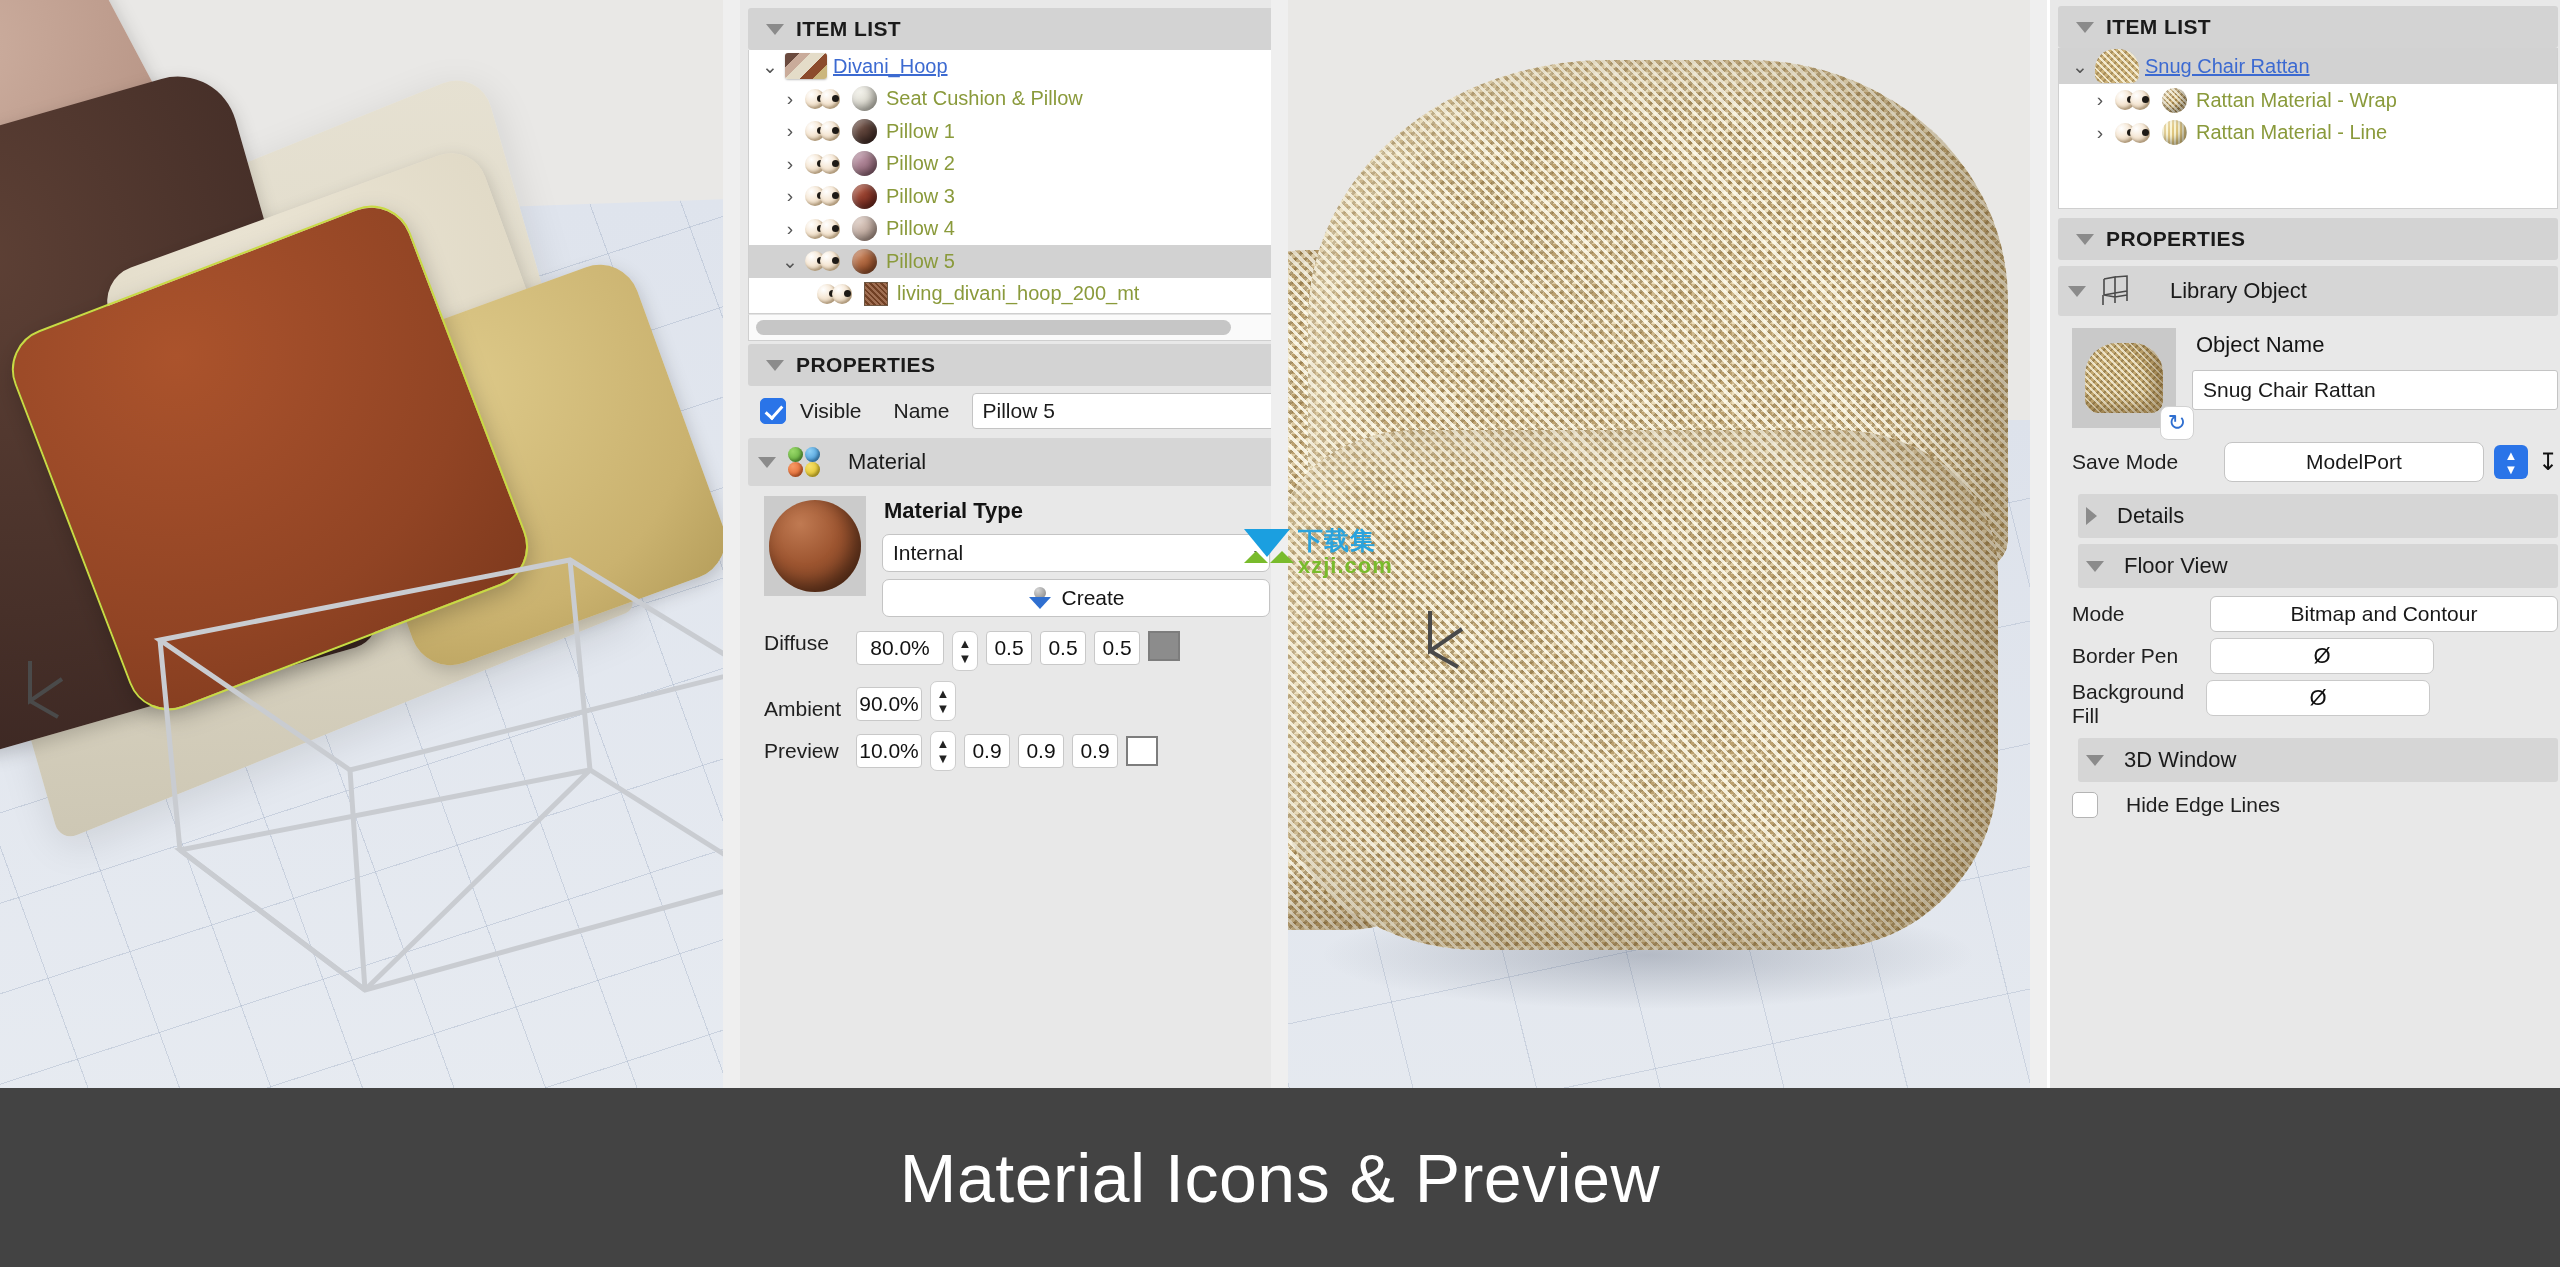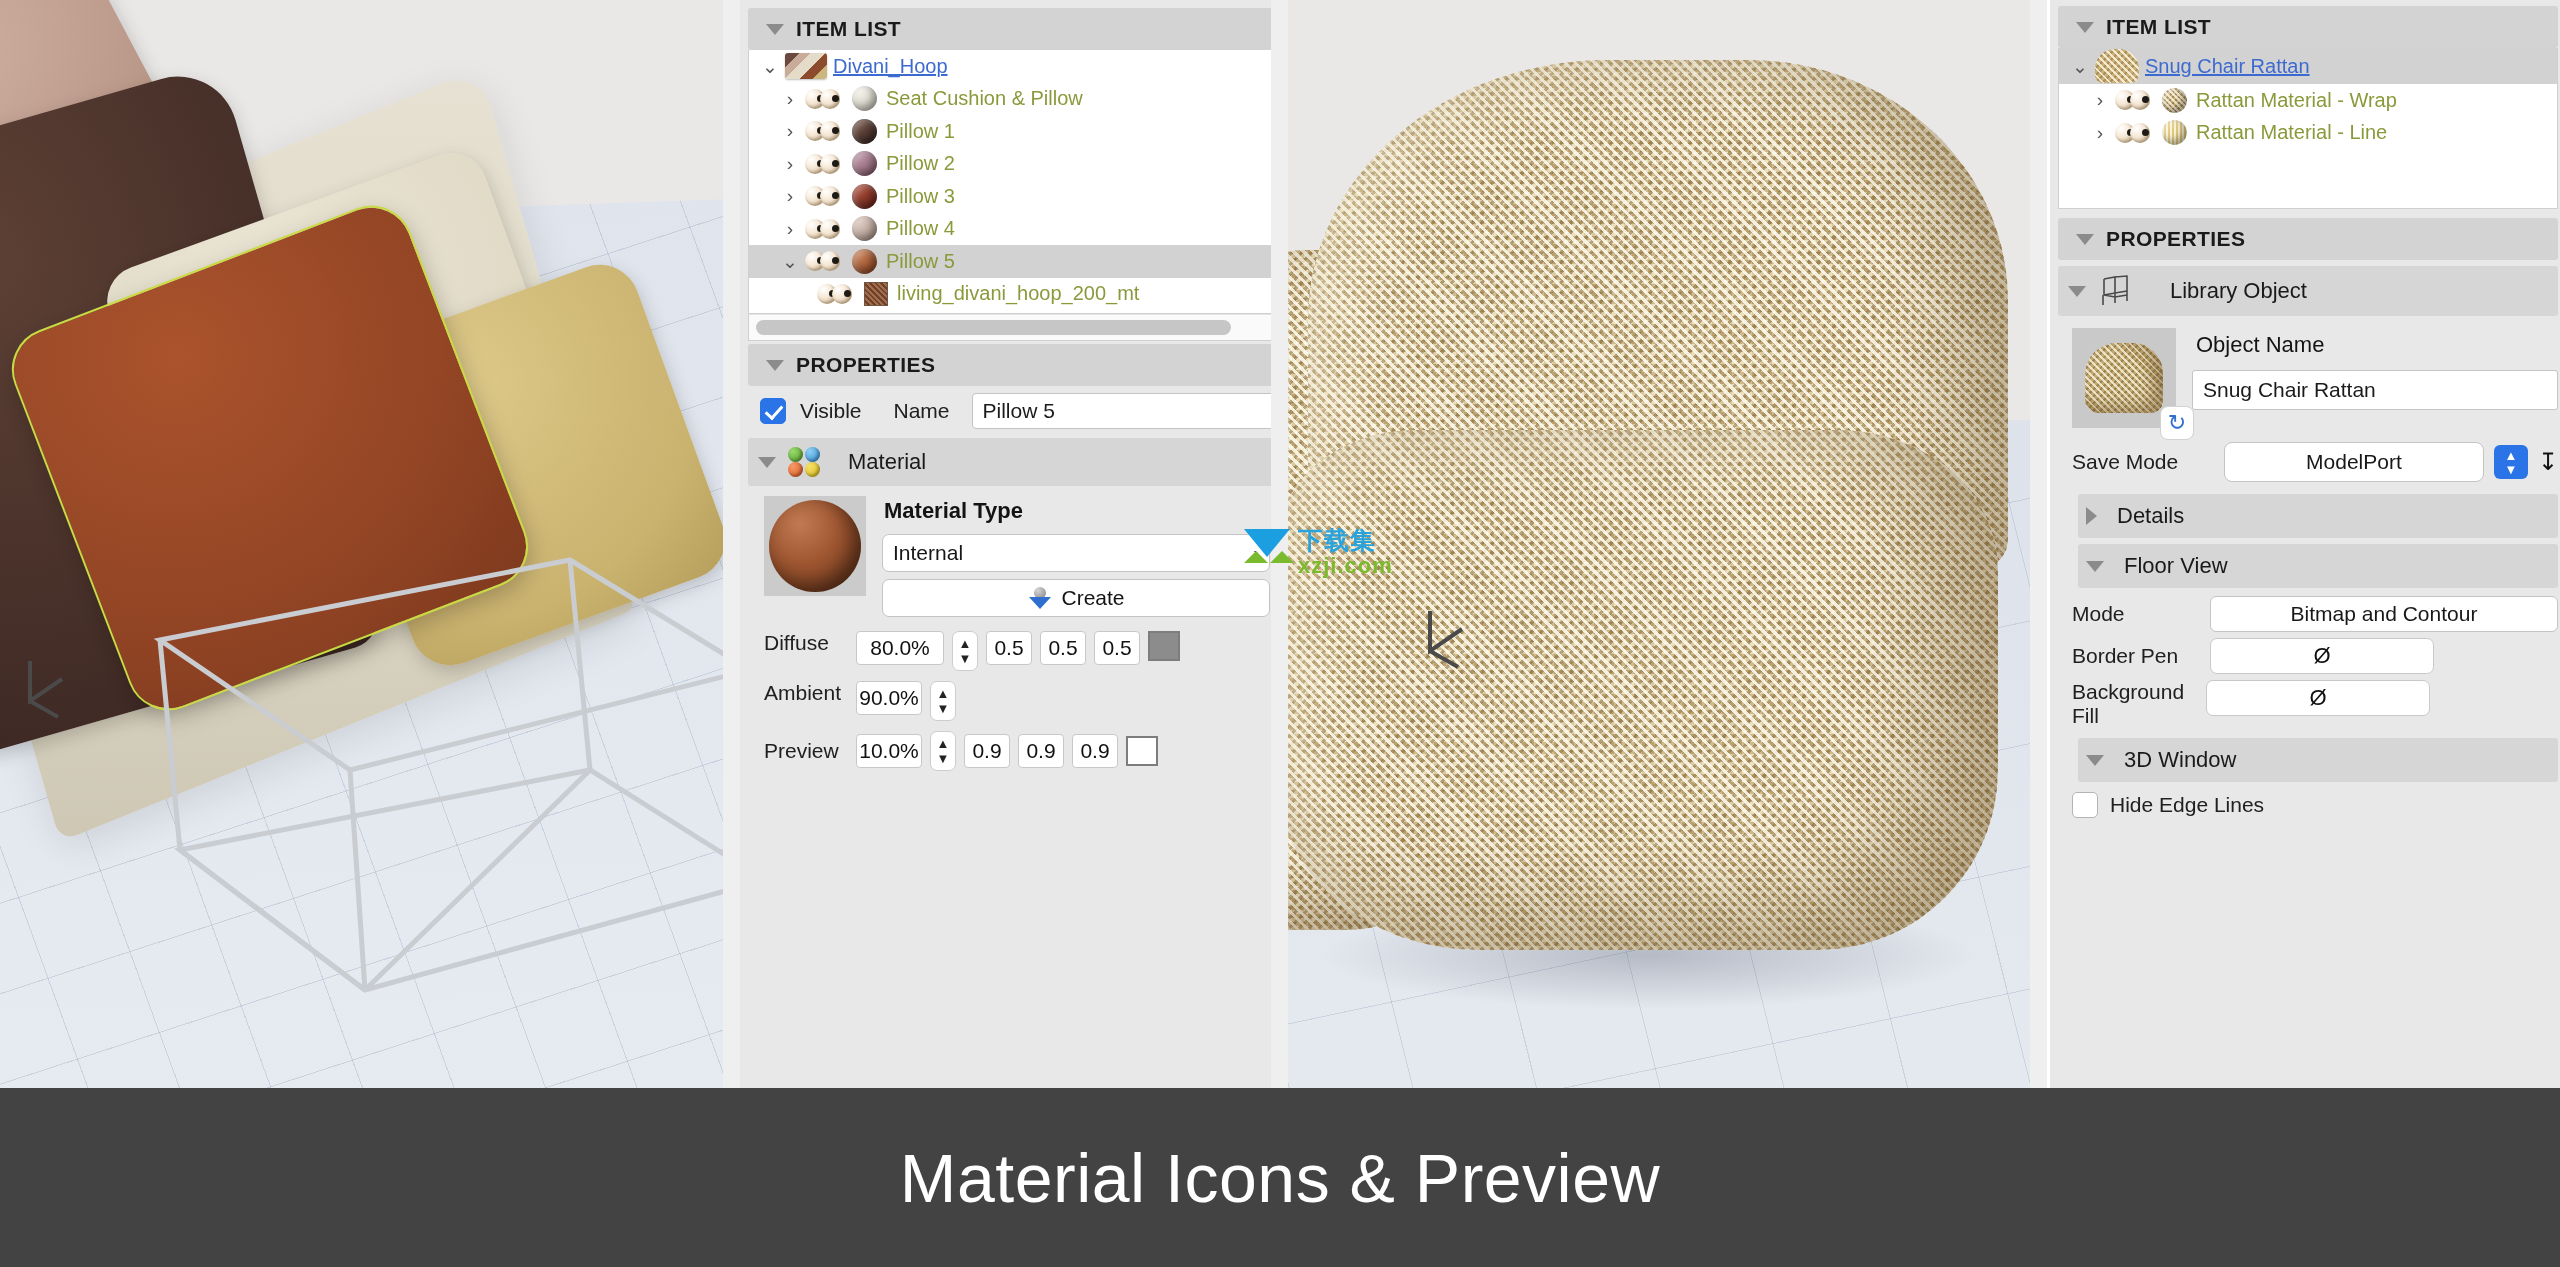--- a/index.html
+++ b/index.html
@@ -507,21 +507,21 @@
         <span class="stepper">
             <span>▲</span>
             <span>▼</span>
           </span>
         <span class="num" style="width:46px">0.5</span>
         <span class="num" style="width:46px">0.5</span>
         <span class="num" style="width:46px">0.5</span>
         <span class="colorbox" style="background:#8c8c8c"></span>
       </div>
 
-      <div style="display:flex;align-items:flex-start;gap:8px;padding:10px 0 0 16px">
+      <div style="display:flex;align-items:flex-end;gap:8px;padding:10px 0 0 16px">
         <span class="prop-label" style="width:84px">Ambient</span>
         <span class="num" style="width:66px">90.0%</span>
         <span class="stepper">
             <span>▲</span>
             <span>▼</span>
           </span>
       </div>
 
       <div style="display:flex;align-items:center;gap:8px;padding:10px 0 0 16px">
         <span class="prop-label" style="width:84px">Preview</span>
@@ -660,21 +660,21 @@
         <span class="prop-label" style="width:128px">Background Fill</span>
         <span class="pen-field" style="width:224px">Ø</span>
       </div>
 
       <div class="section-header sub" style="margin:10px 0 0 20px;width:480px;padding-left:8px">
         <span class="tri"></span>
         <span style="margin-left:8px">3D Window</span>
       </div>
 
 
-      <div style="display:flex;align-items:center;gap:12px;padding:10px 0 0 14px">
+      <div style="display:flex;align-items:center;gap:28px;padding:10px 0 0 14px">
         <span class="checkbox"></span>
         <span class="prop-label">Hide Edge Lines</span>
       </div>
     </div>
   </div>
 
   <div class="wm">
     <svg class="wm-logo" viewBox="0 0 54 58">
       <path d="M4 6 L50 6 L27 34 Z" fill="#1b9fe0"></path>
       <path d="M4 40 L16 28 L28 40 Z" fill="#79bb2c"></path>

